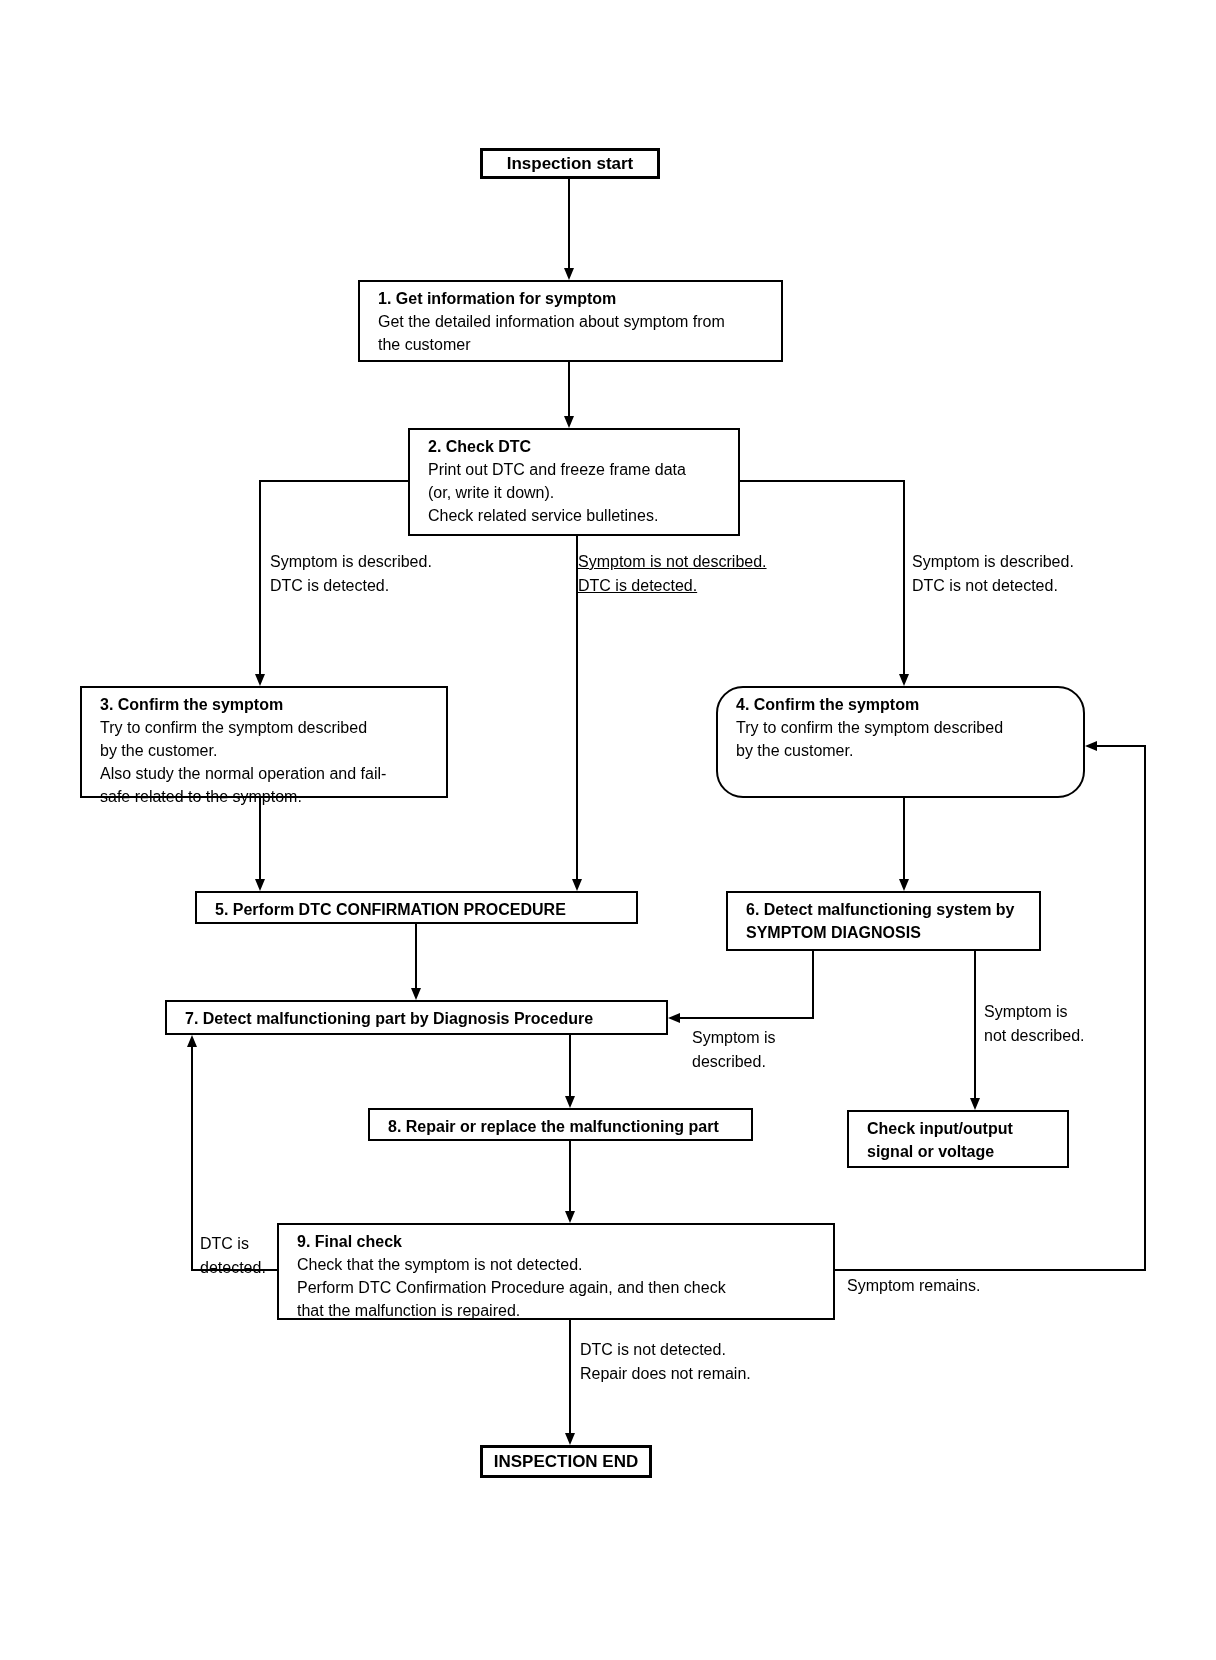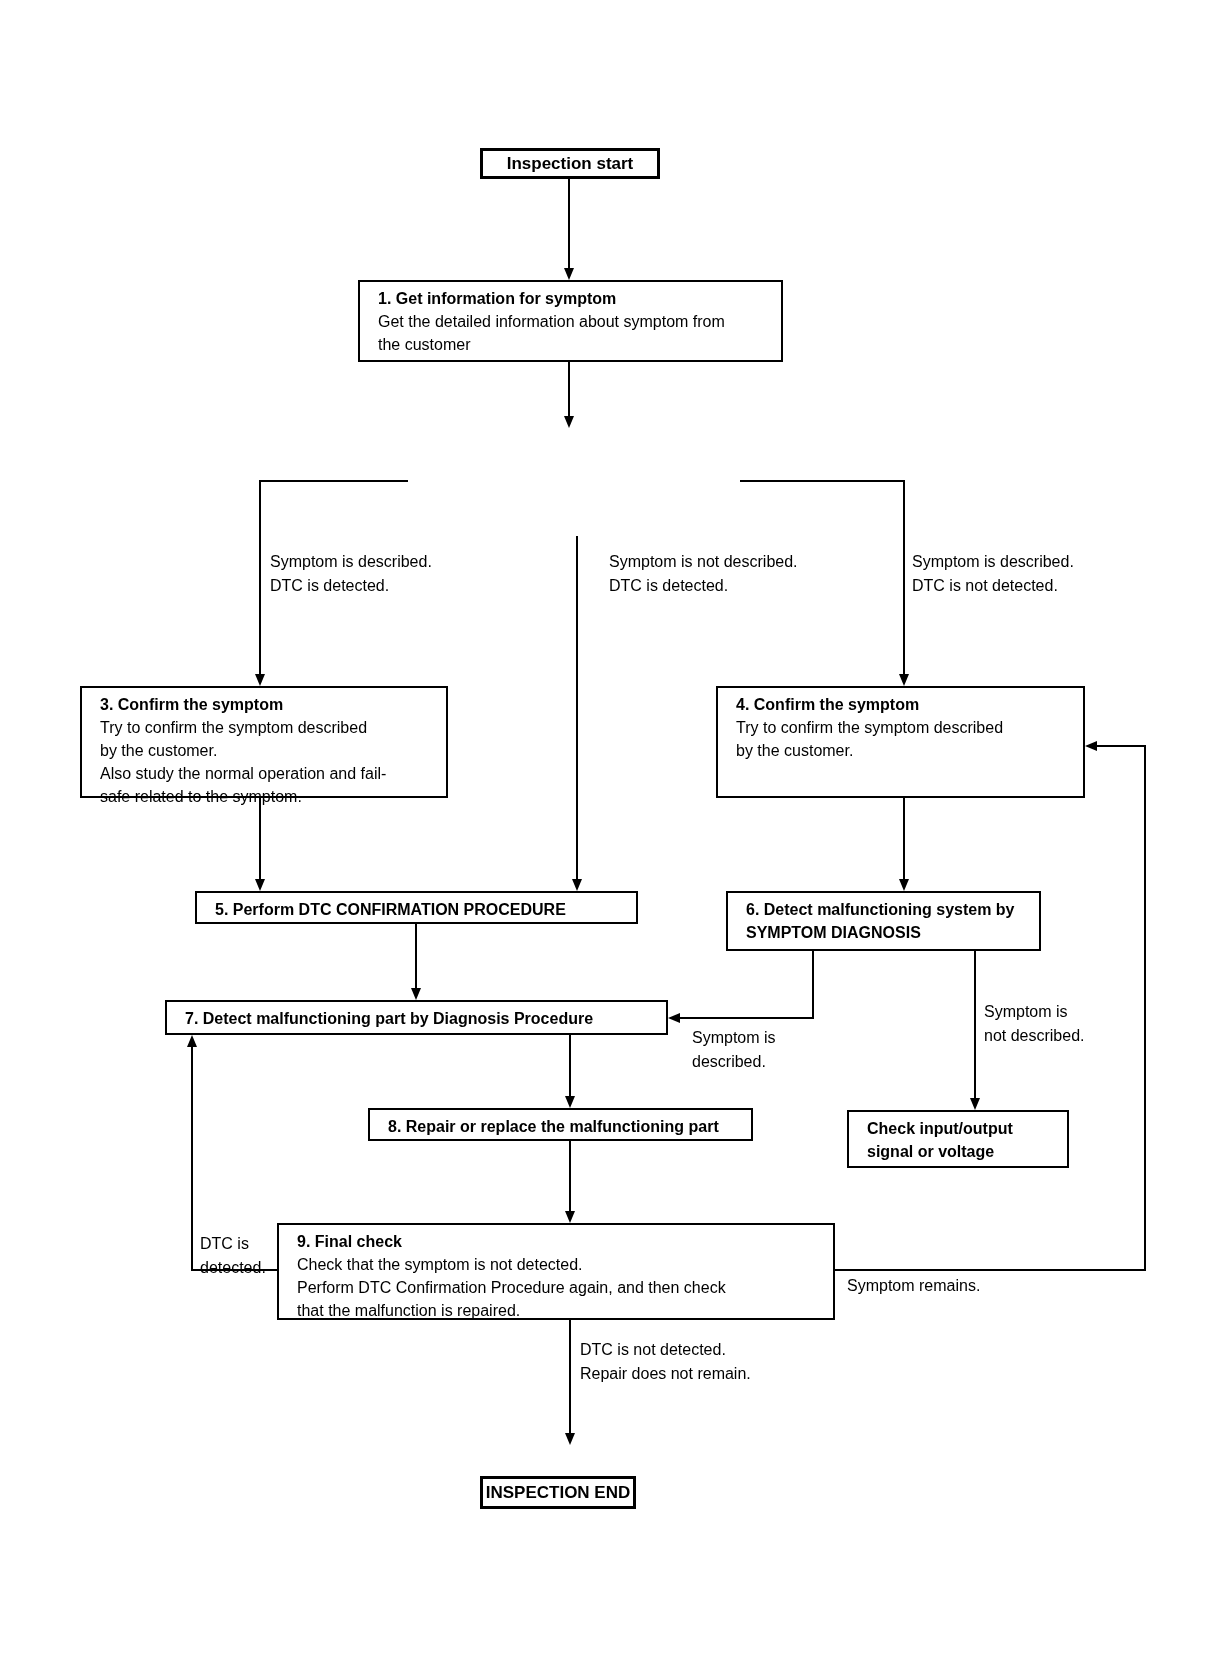--- a/index.html
+++ b/index.html
@@ -33,30 +33,36 @@
   <div class="box terminal" style="left:480px; top:148px; width:180px; height:31px;">
     <span>Inspection start</span>
   </div>
 
   <div class="box" style="left:358px; top:280px; width:425px; height:82px;">
     <div class="title">1. Get information for symptom</div>
     <div class="ln">Get the detailed information about symptom from</div>
     <div class="ln">the customer</div>
   </div>
 
+  <div class="box" style="left:408px; top:428px; width:332px; height:108px;">
+    <div class="title">2. Check DTC</div>
+    <div class="ln">Print out DTC and freeze frame data</div>
+    <div class="ln">(or, write it down).</div>
+    <div class="ln">Check related service bulletines.</div>
+  </div>
 
   <div class="box" style="left:80px; top:686px; width:368px; height:112px;">
     <div class="title">3. Confirm the symptom</div>
     <div class="ln">Try to confirm the symptom described</div>
     <div class="ln">by the customer.</div>
     <div class="ln">Also study the normal operation and fail-</div>
     <div class="ln">safe related to the symptom.</div>
   </div>
 
-  <div class="box" style="left:716px; top:686px; width:369px; height:112px;">
+  <div class="box" style="left:716px; top:686px; width:369px; height:112px;border-radius:27px;">
     <div class="title">4. Confirm the symptom</div>
     <div class="ln">Try to confirm the symptom described</div>
     <div class="ln">by the customer.</div>
   </div>
 
   <div class="box" style="left:195px; top:891px; width:443px; height:33px;">
     <div class="title">5. Perform DTC CONFIRMATION PROCEDURE</div>
   </div>
 
   <div class="box" style="left:726px; top:891px; width:315px; height:60px;">
@@ -77,21 +83,21 @@
     <div class="title">signal or voltage</div>
   </div>
 
   <div class="box" style="left:277px; top:1223px; width:558px; height:97px;">
     <div class="title">9. Final check</div>
     <div class="ln">Check that the symptom is not detected.</div>
     <div class="ln">Perform DTC Confirmation Procedure again, and then check</div>
     <div class="ln">that the malfunction is repaired.</div>
   </div>
 
-  <div class="box terminal" style="left:480px; top:1445px; width:156px; height:33px;margin-top:31px;">
+  <div class="box terminal" style="left:480px; top:1445px; width:172px; height:33px;">
     <span>INSPECTION END</span>
   </div>
 
   <div class="vline" style="left:568px; top:178px; height:94px;"></div>
   <div class="arr down" style="left:564px; top:268px;"></div>
 
   <div class="vline" style="left:568px; top:362px; height:58px;"></div>
   <div class="arr down" style="left:564px; top:416px;"></div>
 
   <div class="hline" style="left:260px; top:480px; width:148px;"></div>
@@ -137,21 +143,21 @@
   <div class="arr left" style="left:1085px; top:741px;"></div>
 
   <div class="vline" style="left:569px; top:1320px; height:115px;"></div>
   <div class="arr down" style="left:565px; top:1433px;"></div>
 
   <div class="lbl" style="left:270px; top:550px;">
     <div>Symptom is described.</div>
     <div>DTC is detected.</div>
   </div>
 
-  <div class="lbl" style="left:609px; top:550px;">
+  <div class="lbl" style="left:578px; top:550px;text-decoration:underline;">
     <div>Symptom is not described.</div>
     <div>DTC is detected.</div>
   </div>
 
   <div class="lbl" style="left:912px; top:550px;">
     <div>Symptom is described.</div>
     <div>DTC is not detected.</div>
   </div>
 
   <div class="lbl" style="left:692px; top:1026px;">

